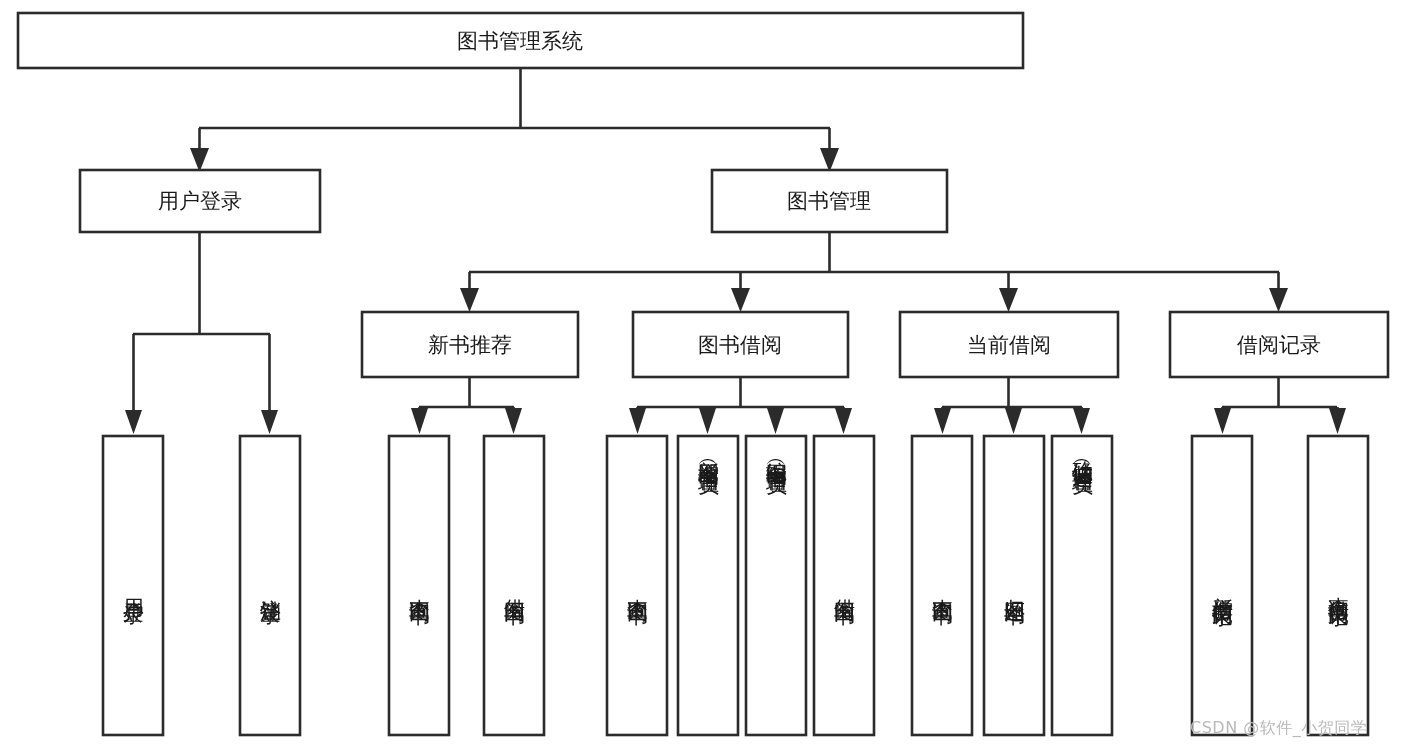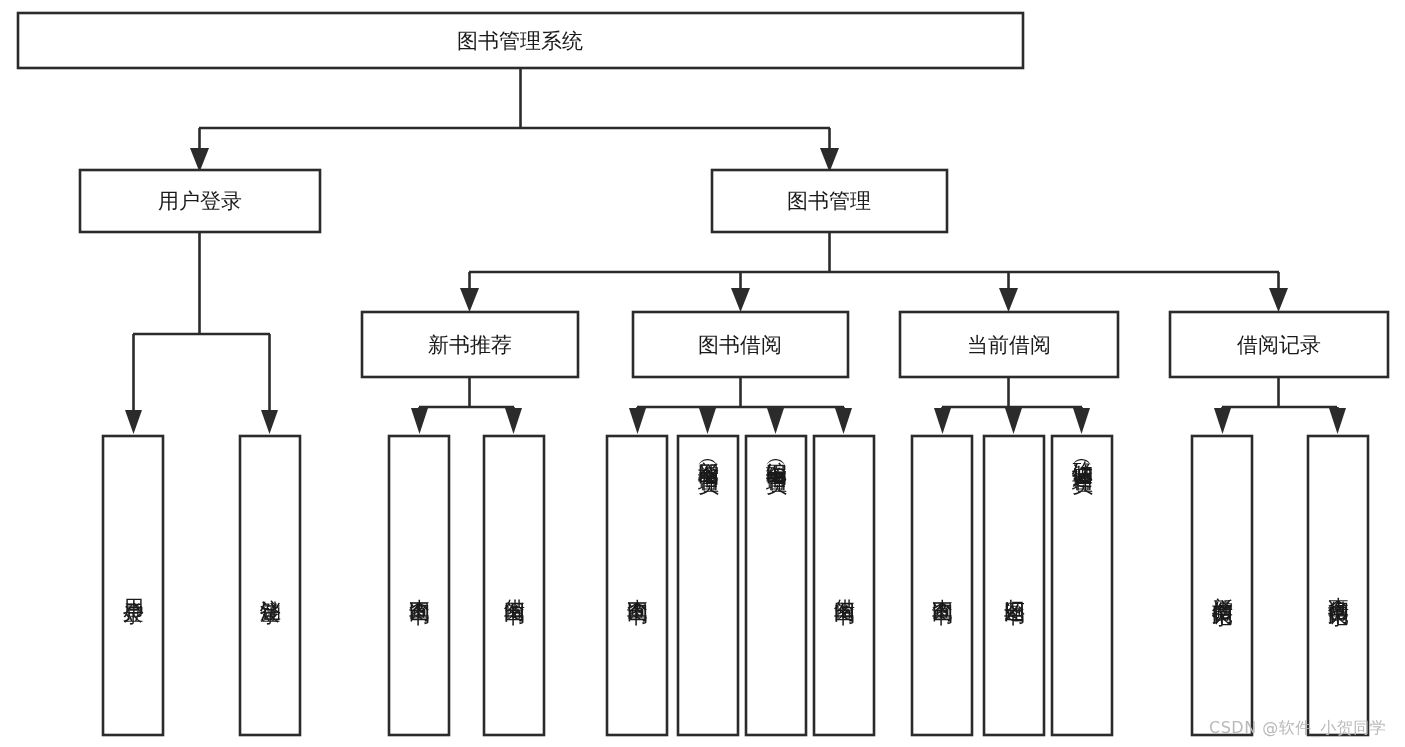--- a/index.html
+++ b/index.html
@@ -74,21 +74,20 @@
     white-space: nowrap;
     text-align: center;
   }
   .watermark {
     position: absolute;
     font-family: "DejaVu Sans", sans-serif;
     font-size: 16px;
     color: #b9b9b9;
     white-space: nowrap;
     letter-spacing: 0.5px;
-    margin-left: 19px;
   }
 </style>
 </head>
 <body>
 
 <div id="diagram-root">
 
   <svg id="tree-svg" viewBox="0 0 1405 747">
     <defs></defs>
 

